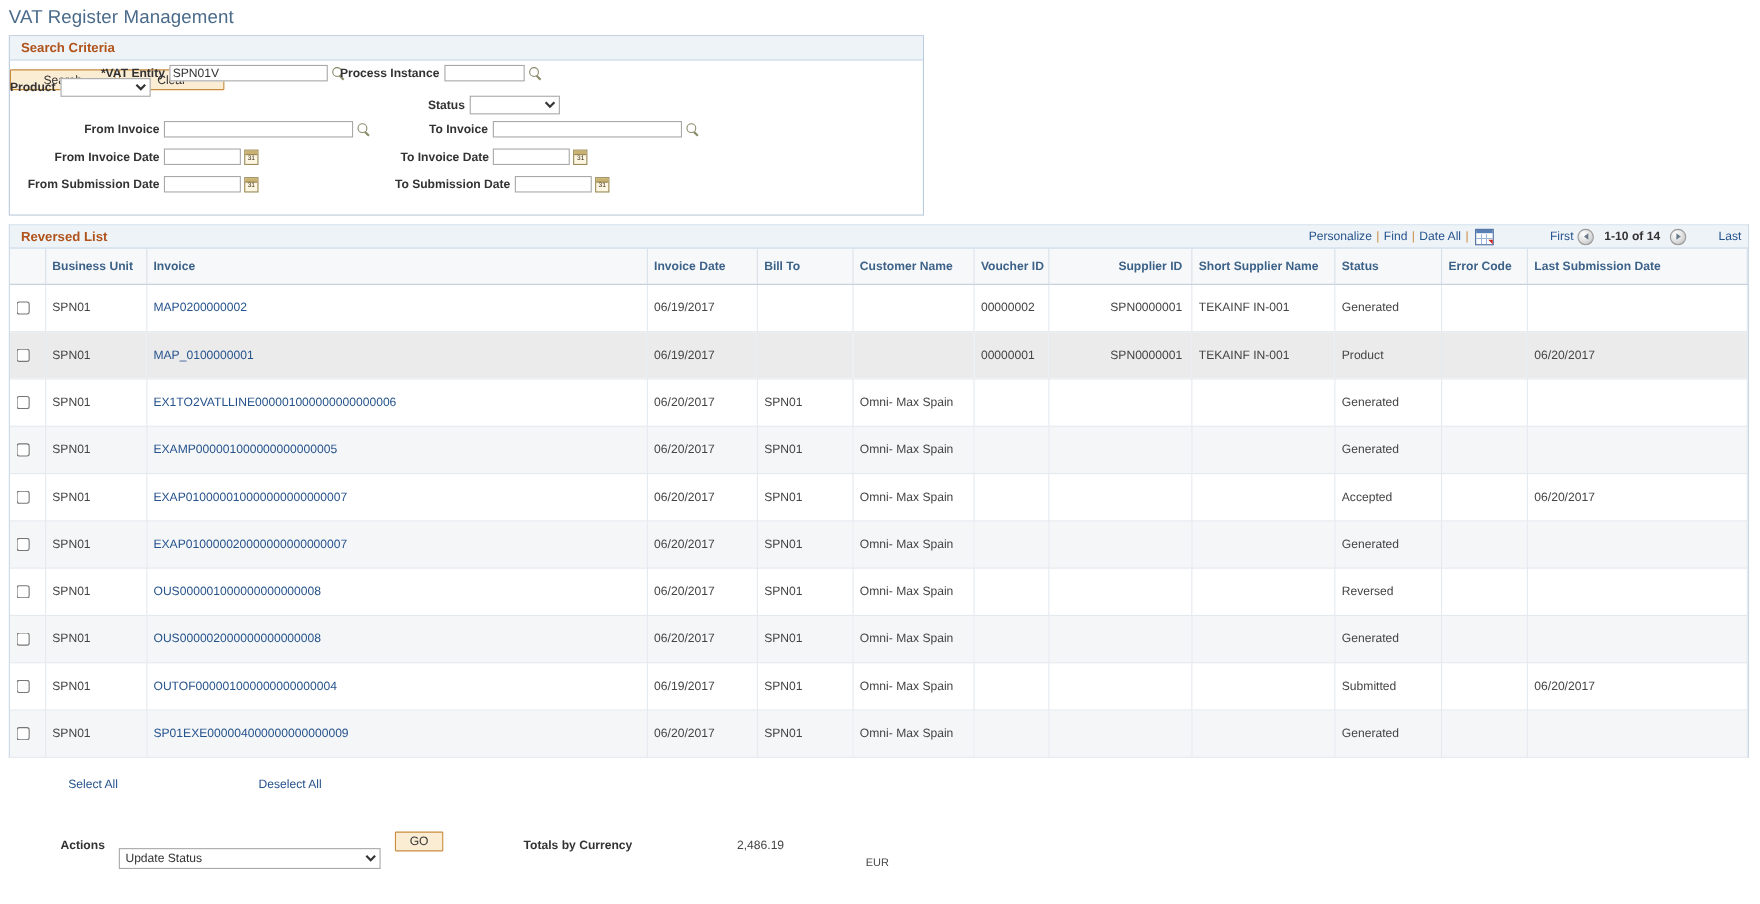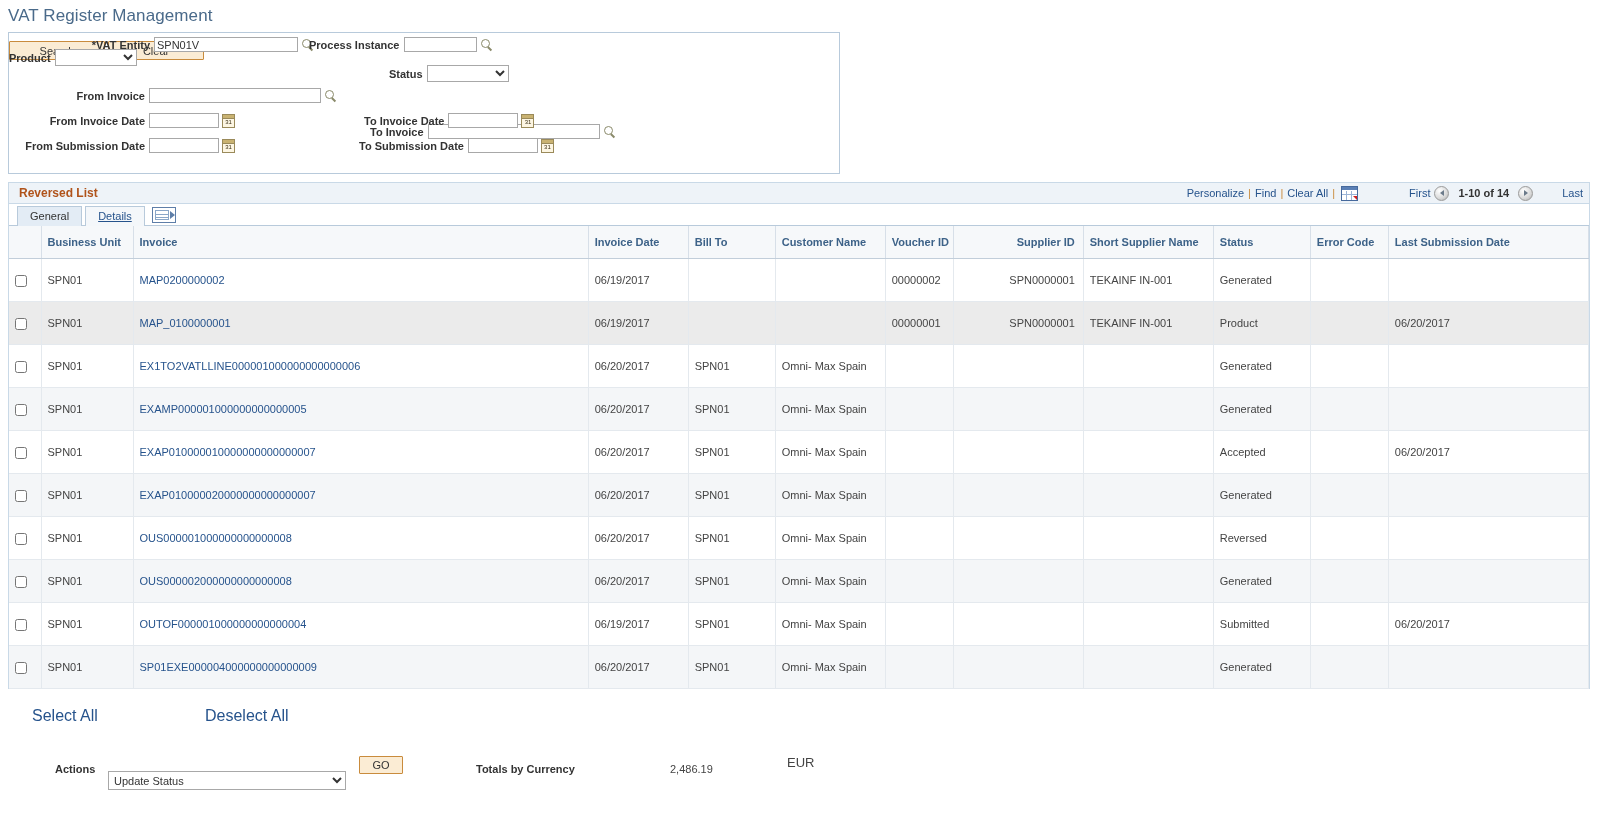--- a/index.html
+++ b/index.html
@@ -353,39 +353,41 @@
 
   
   .bottom-links {
     margin: 18px 0 0 0;
     position: relative;
     height: 24px;
   }
   .bottom-links a {
     position: absolute;
     color: #26538c;
-    font-size: 16px;
+    font-size: 11px;
     text-decoration: none;
     cursor: pointer;
+    margin-left: 30px;
   }
 
   .actions-row {
     position: relative;
     height: 34px;
     margin-top: 22px;
   }
   .actions-row > * { position: absolute; }
   .lbl-bold { font-weight: bold; font-size: 11px; color: #333; }
 </style>
 </head>
 <body>
 
 <div class="page-title">VAT Register Management</div>
 
 <div class="groupbox">
+  <div class="groupbox-header">Search Criteria</div>
   <div class="groupbox-body">
 
     
     <div class="field-row" style="left:0px; top:4px; width:305px; justify-content:flex-end;">
       <span class="field-label">*VAT Entity</span>
       <input class="txt" style="width: 144px;" value="SPN01V">
       <span class="lookup-icon"></span>
     </div>
 
     <div class="field-row" style="left:0px; top:16px; width:291px; justify-content:flex-start;">
@@ -422,21 +424,21 @@
       <span class="field-label">Process Instance</span>
       <input class="txt" style="width: 73px;" value="">
       <span class="lookup-icon"></span>
     </div>
 
     <div class="field-row" style="left:380px; top:32px;">
       <span class="field-label">Status</span>
       <select class="sel" style="width:82px;"><option></option></select>
     </div>
 
-    <div class="field-row" style="left:361px; top:55px;margin-top:36px;">
+    <div class="field-row" style="left:381px; top:55px;">
       <span class="field-label">To Invoice</span>
       <input class="txt" style="width: 172px;" value="">
       <span class="lookup-icon"></span>
     </div>
 
     <div class="field-row" style="left:355px; top:80px;">
       <span class="field-label">To Invoice Date</span>
       <input class="txt" style="width: 70px;" value="">
       <span class="cal-icon">
           <span class="cal-top"></span>
@@ -462,43 +464,35 @@
 
 <div class="grid-wrap">
 
   <div class="grid-header-bar">
     <span class="grid-title">Reversed List</span>
     <span class="grid-nav">
       <a>Personalize</a>
       <span class="sep">|</span>
       <a>Find</a>
       <span class="sep">|</span>
-      <a>Clear All</a>
+      <a>Date All</a>
       <span class="sep">|</span>
       <span class="dl-icon">
           <span class="gl"></span>
           <span class="arrow"></span>
         </span>
       <span style="display:inline-block;width:22px;"></span>
       <span class="first-last">First</span>
       <span class="arrow-btn left"></span>
       <span class="pager-label">1-10 of 14</span>
       <span class="arrow-btn right"></span>
       <span class="first-last">Last</span>
     </span>
   </div>
 
-  <div class="tabs-row">
-    <div class="tab active"><span>General</span></div>
-    <div class="tab"><u>Details</u></div>
-    <span class="grid-cust-icon">
-        <span class="inner"></span>
-        <span class="tri"></span>
-      </span>
-  </div>
 
   <table class="grid">
     <colgroup id="grid-colgroup">
         <col style="width: 32px;">
         <col style="width: 92px;">
         <col style="width: 455px;">
         <col style="width: 100px;">
         <col style="width: 87px;">
         <col style="width: 110px;">
         <col style="width: 68px;">
@@ -675,14 +669,14 @@
 </div>
 
 <div class="actions-row">
   <span class="lbl-bold" style="left:55px; top:10px;">Actions</span>
   <select class="sel" style="left:108px; top:18px; width:238px; height:19px;">
     <option id="actions-option">Update Status</option>
   </select>
   <button class="psbtn small" style="left:359px; top:3px;">GO</button>
   <span class="lbl-bold" style="left:476px; top:10px;">Totals by Currency</span>
   <span style="left:670px; top:10px; font-size:11px; color:#444;">2,486.19</span>
-  <span style="left:787px; top:2px; font-size:13px; color:#444;">EUR</span>
+  <span style="left:787px; top:26px; font-size:10px; color:#444;">EUR</span>
 </div>
 
 </body></html>

